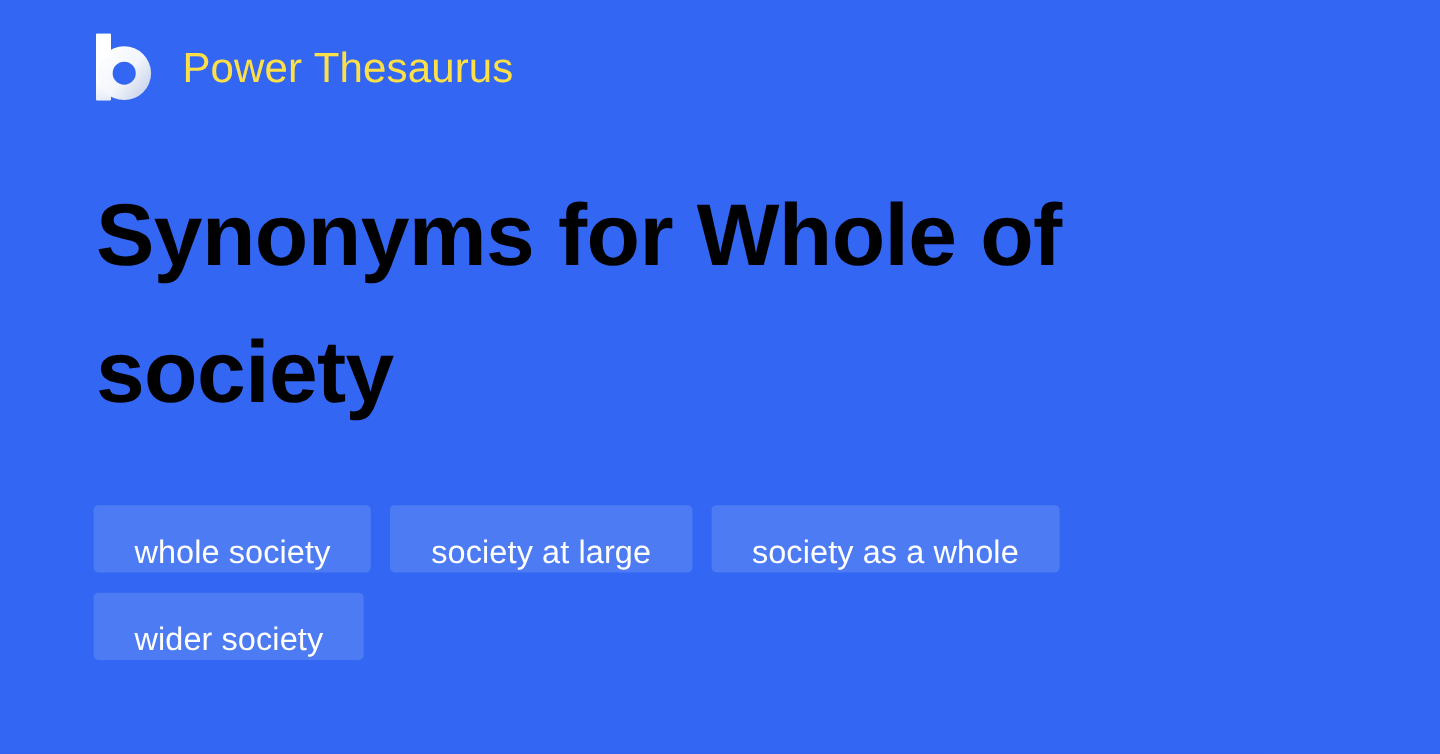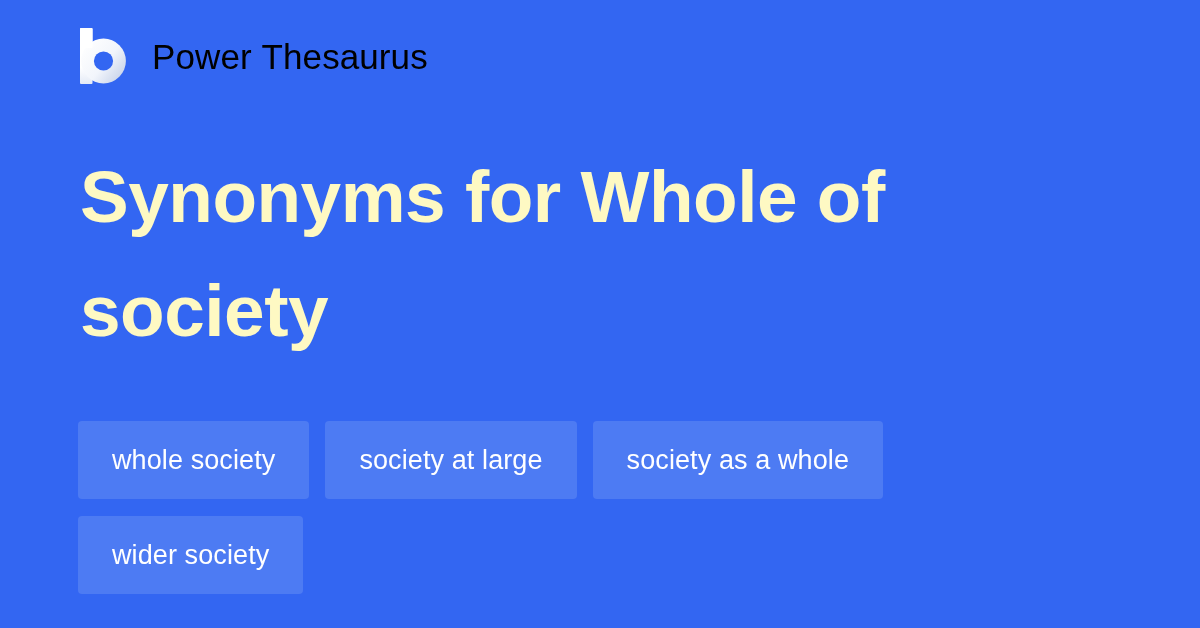--- a/index.html
+++ b/index.html
@@ -38,58 +38,58 @@
   .brand-logo {
     width: 52px;
     height: 56px;
     display: block;
     flex: none;
   }
 
   .brand-wordmark {
     font-size: 35px;
     line-height: 1;
-    color: #000000;
+    color: #fde047;
     letter-spacing: 0.1px;
     white-space: nowrap;
     display: flex;
     align-items: flex-end;
     gap: 0.28em;
   }
 
   .brand-word-power  { font-weight: 400; }
   .brand-word-thesaurus { font-weight: 400; }
 
   
   .title {
     position: absolute;
     left: 80px;
     top: 140px;
     width: 1000px;
-    color: #fef9c3;
+    color: #000000;
     font-size: 73px;
     line-height: 114px;
     font-weight: 700;
     letter-spacing: -0.5px;
   }
 
   
   .chips {
     position: absolute;
     left: 78px;
     top: 421px;
     width: 1010px;
     display: flex;
     flex-wrap: wrap;
     gap: 17px 16px;
     align-content: flex-start;
   }
 
   .chip {
-    height: 78px;
+    height: 56px;
     background: #4D7BF3;
     border-radius: 4px;
     color: #FFFFFF;
     font-size: 27px;
     font-weight: 400;
     line-height: 78px;
     padding: 0 34px;
     white-space: nowrap;
     letter-spacing: 0.1px;
     cursor: pointer;

